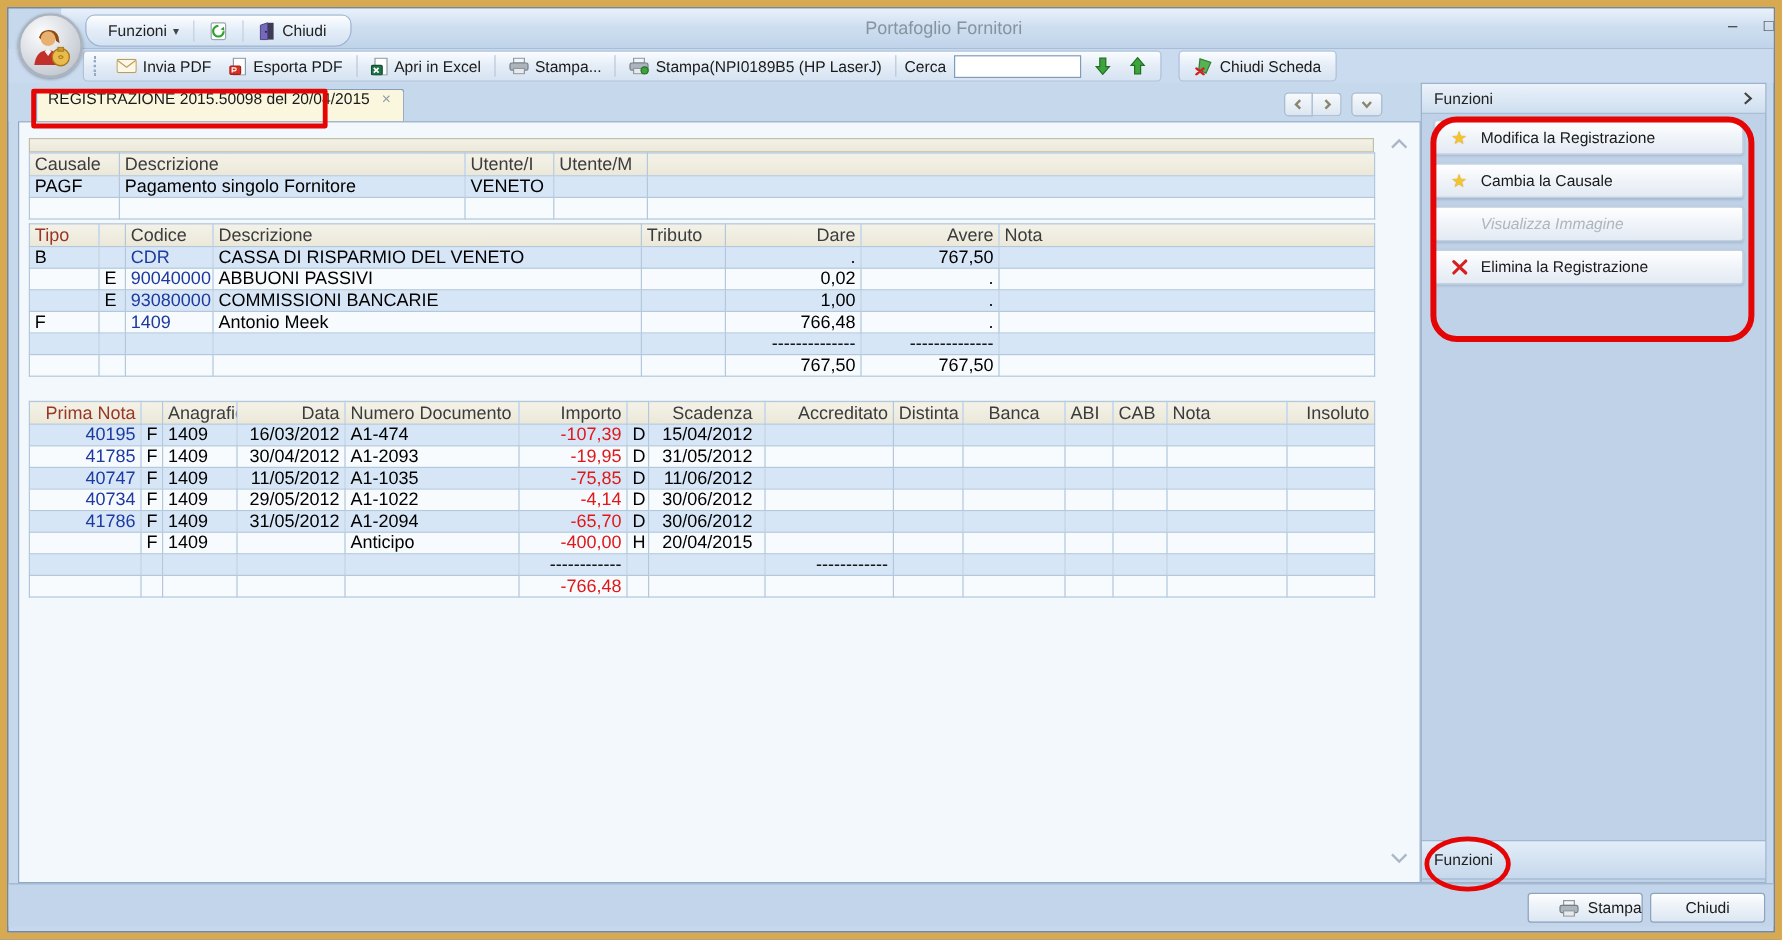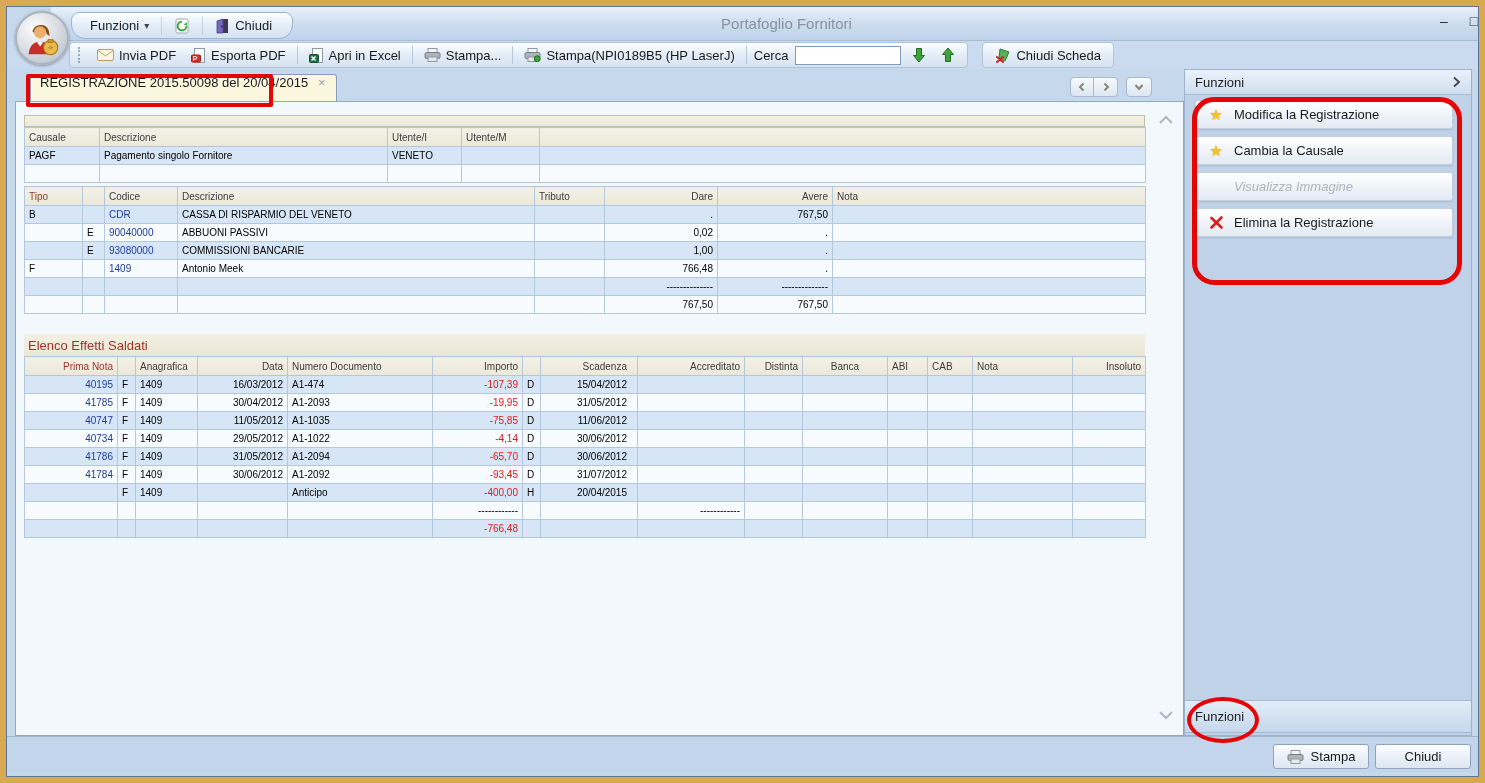--- a/index.html
+++ b/index.html
@@ -48,21 +48,21 @@
   .tab-nav .nav-btn:last-child { border-radius:0 4px 4px 0; border-left:none; }
   .nav-btn-v { position:absolute; right:32px; top:8px; width:26px; height:20px; display:flex; align-items:center; justify-content:center;
     background:linear-gradient(#F7FAFD,#DCE6F1); border:1px solid #A9BACF; border-radius:4px; }
 
   
   .content { position:absolute; left:8px; top:94px; width:1169px; height:635px; background:#F3F8FC; border:1px solid #91A8C5; }
   .band { background:linear-gradient(#F3F1E6,#ECE9DA); border:1px solid #C2BFA8; height:12px; margin:0 0 0 8px; width:1121px; }
   .band.label-band { height:22px; font-size:13px; color:#993625; display:flex; align-items:center; padding-left:4px; border:none;
     background:linear-gradient(#F2F0E4,#EAE7D7); }
 
-  table.grid { border-collapse:collapse; table-layout:fixed; width:1121px; margin-left:8px; font-size:10px; color:#000; }
+  table.grid { border-collapse:collapse; table-layout:fixed; width:1121px; margin-left:8px; font-size:15px; color:#000; }
   table.grid th, table.grid td { border:1px solid #B3C8DD; padding:0 4px; overflow:hidden; white-space:nowrap; font-weight:normal; }
   table.grid th { background:linear-gradient(#F4F2E8,#EBE8D8); color:#3C3C3C; text-align:left; height:19px; }
   table.grid td { height:18px; background:#F8FBFE; }
   table.grid tbody tr:nth-child(odd) td { background:#D7E6F6; }
   td.neg { color:#E01818; }
 
   .tbl-causale td, .tbl-causale th { height:19px; }
   .tbl-causale th { color:#993625; }
 
   .tbl-movimenti th:nth-child(1) { color:#993625; }
@@ -95,21 +95,21 @@
   .sb-btn .ic-slot { width:18px; display:flex; justify-content:center; }
   .star-glyph { color:#F4C430; text-shadow:0 0 1px #B8860B; font-size:15px; }
   .sb-footer { position:absolute; left:0; bottom:2px; width:100%; height:33px;
     background:linear-gradient(#E2EDF8,#C6D8EC); border-top:1px solid #A3B8D0; border-bottom:1px solid #A3B8D0;
     display:flex; align-items:center; padding-left:10px; font-size:13px; color:#222; }
 
   
   .bottombar { position:absolute; left:0; top:729px; width:100%; height:36px; background:#C2D5EA; border-top:1px solid #9FB4CD; }
   .bb-btn { position:absolute; top:7px; height:25px; display:flex; align-items:center; justify-content:center; gap:7px;
     background:linear-gradient(#FDFEFF,#EBF1F8 50%,#DDE7F2); border:1px solid #8EA3BD; border-radius:3px; font-size:13px; color:#1a1a1a; cursor:default; }
-  .bb-stampa { left:1266px; width:96px; }
+  .bb-stampa { left:1266px; width:96px;justify-content:flex-end; }
   .bb-chiudi { left:1368px; width:96px; }
 
   
   .anno { position:absolute; border:3px solid #E60505; pointer-events:none; z-index:50; }
   .anno-tab { left:19px; top:67px; width:247px; height:33px; border-width:4px; border-radius:2px; }
   .anno-sidebar { left:1185px; top:90px; width:270px; height:188px; border-width:5px; border-radius:22px; }
   .anno-funzioni { left:1180px; top:690px; width:72px; height:46px; border-width:4px; border-radius:50%; }
 
   svg { display:block; }
 </style>
@@ -399,23 +399,20 @@
               <td></td>
               <td></td>
               <td></td>
               <td>767,50</td>
               <td>767,50</td>
               <td></td>
             </tr>
           </tbody>
         </table>
       <div style="height:20px"></div>
-      <div class="band label-band" style="width:1121px;margin-left:8px;">
-        <span>Elenco Effetti Saldati</span>
-      </div>
       <table class="grid tbl-effetti">
         <colgroup>
           <col style="width:93px">
             <col style="width:18px">
             <col style="width:62px">
             <col style="width:90px">
             <col style="width:145px">
             <col style="width:90px">
             <col style="width:18px">
             <col style="width:97px">
@@ -517,37 +514,20 @@
             </tr>
             <tr>
               <td>41786</td>
               <td>F</td>
               <td>1409</td>
               <td>31/05/2012</td>
               <td>A1-2094</td>
               <td class="neg">-65,70</td>
               <td>D</td>
               <td>30/06/2012</td>
-              <td></td>
-              <td></td>
-              <td></td>
-              <td></td>
-              <td></td>
-              <td></td>
-              <td></td>
-            </tr>
-            <tr>
-              <td>41784</td>
-              <td>F</td>
-              <td>1409</td>
-              <td>30/06/2012</td>
-              <td>A1-2092</td>
-              <td class="neg">-93,45</td>
-              <td>D</td>
-              <td>31/07/2012</td>
               <td></td>
               <td></td>
               <td></td>
               <td></td>
               <td></td>
               <td></td>
               <td></td>
             </tr>
             <tr>
               <td></td>

